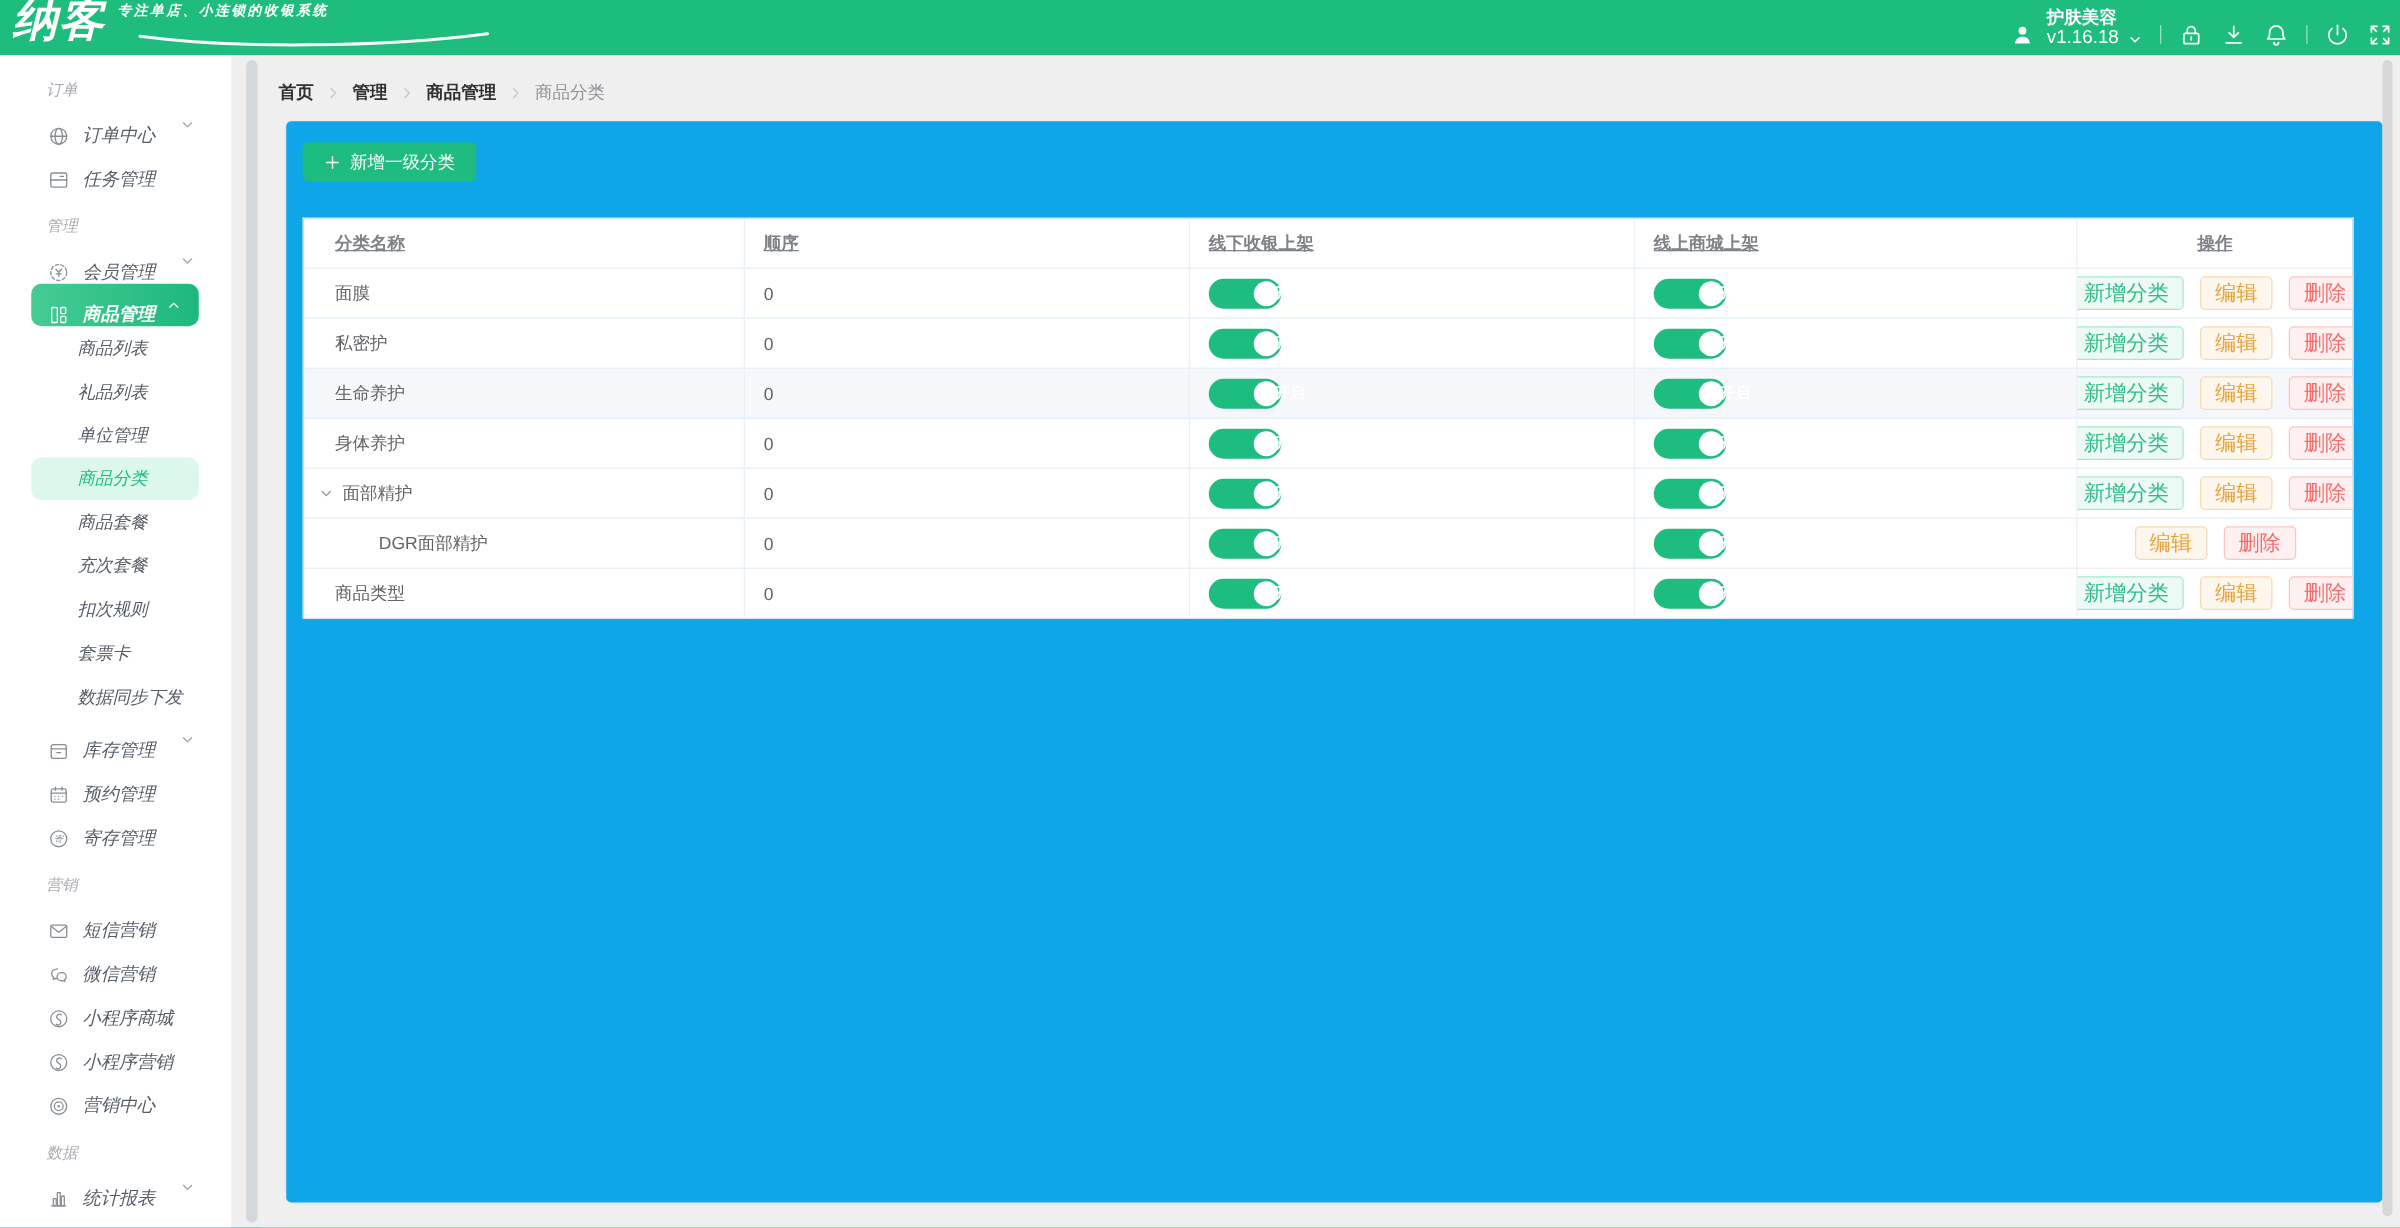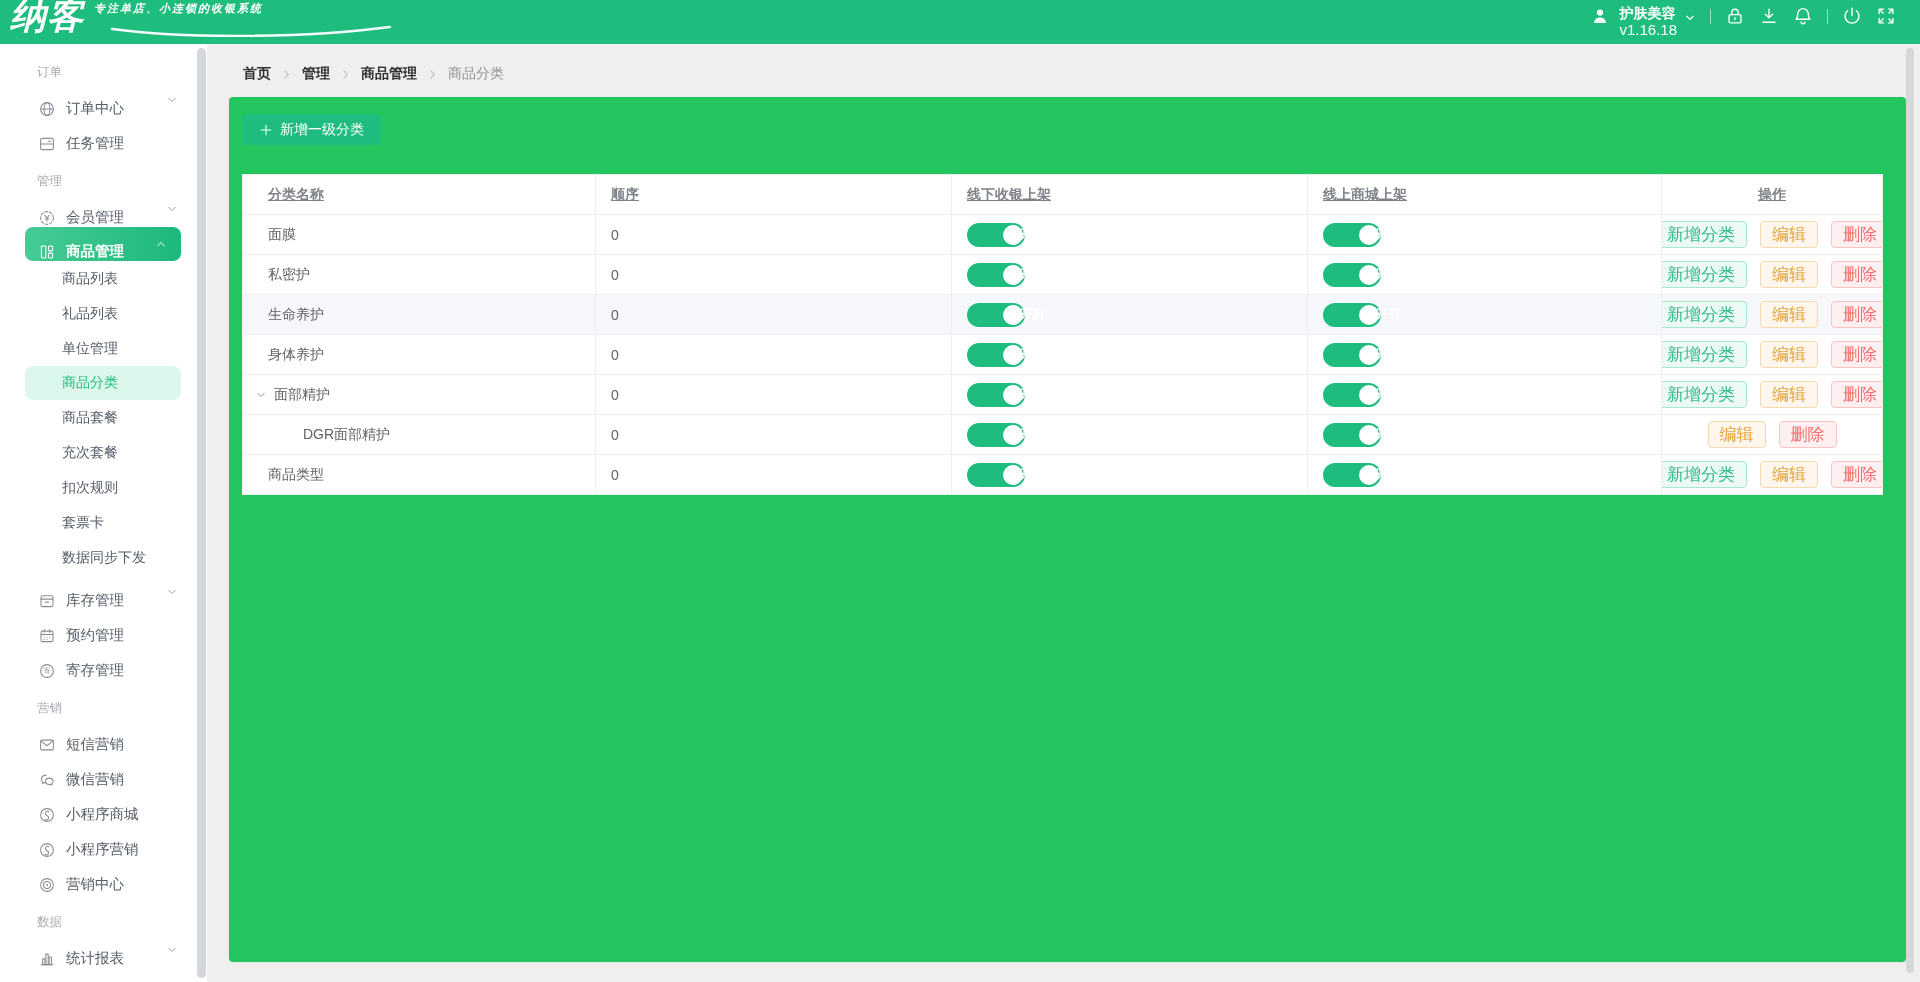--- a/index.html
+++ b/index.html
@@ -6,58 +6,58 @@
   html,body{width:1920px;height:982px;overflow:hidden;}
   body{background:#efefef;font-family:"Liberation Sans","DejaVu Sans",sans-serif;position:relative;}
   svg{display:block;}
 
   
   .header{position:absolute;top:0;left:0;width:1920px;height:44px;background:#1ebd7e;color:#fff;display:flex;align-items:center;z-index:20;}
   .logo-wrap{position:relative;height:56px;display:flex;align-items:flex-start;padding-left:10px;}
   .logo{font-size:36px;line-height:44px;font-weight:bold;font-style:italic;letter-spacing:1px;}
   .tagline{font-size:11px;font-weight:bold;font-style:italic;letter-spacing:2px;margin:7px 0 0 10px;white-space:nowrap;}
   .swoosh{position:absolute;left:106px;top:31px;}
-  .header-right{margin-left:auto;display:flex;align-items:flex-start;padding-right:23px;}
+  .header-right{margin-left:auto;display:flex;align-items:flex-end;padding-right:5px;}
   .h-icon{width:22px;height:22px;color:#fff;}
   .h-icon svg{width:100%;height:100%;fill:none;stroke:currentColor;stroke-width:1.5;stroke-linecap:round;stroke-linejoin:round;}
   .h-icon + .h-icon{margin-left:12px;}
   .avatar{width:22px;height:22px;}
   .user-block{display:flex;flex-direction:column;line-height:1.15;margin:0 6px 0 8px;cursor:pointer;}
   .user-name{font-size:14px;font-weight:bold;white-space:nowrap;}
   .user-version{font-size:15px;}
   .small-chevron{width:14px;height:14px;margin-top:6px;cursor:pointer;}
   .small-chevron svg{width:100%;height:100%;fill:none;stroke:currentColor;stroke-width:2;stroke-linecap:round;stroke-linejoin:round;}
   .h-divider{width:1px;height:15px;background:rgba(255,255,255,.55);margin:0 13px;}
 
   
-  .sidebar{position:absolute;top:44px;left:0;width:207px;bottom:0;background:#fff;z-index:10;}
+  .sidebar{position:absolute;top:44px;left:0;width:185px;bottom:0;background:#fff;z-index:10;font-style:italic;}
   .side-scroll-thumb{position:absolute;top:4px;left:197px;width:9px;height:930px;background:#d4d7db;border-radius:4.5px;}
   .side-section-label{padding:20px 0 0 37px;height:39px;font-size:12.5px;color:#a7abb2;}
   .side-item{position:relative;height:35px;display:flex;align-items:flex-end;padding-left:38px;font-size:14.5px;color:#545c66;cursor:pointer;white-space:nowrap;}
   .side-item .icon{width:18px;height:18px;margin-right:10px;color:#878d96;flex:0 0 18px;}
   .icon svg{width:100%;height:100%;fill:none;stroke:currentColor;stroke-width:1.4;stroke-linecap:round;stroke-linejoin:round;}
   .icon svg text{stroke:none;fill:currentColor;font-family:"Liberation Sans","DejaVu Sans",sans-serif;}
   .side-chevron{position:absolute;right:29px;top:11px;width:12px;height:12px;color:#9aa0a8;}
   .side-chevron svg{width:100%;height:100%;fill:none;stroke:currentColor;stroke-width:2;stroke-linecap:round;stroke-linejoin:round;}
   .side-item.active{margin:0 26px 0 25px;padding-left:13px;height:34px;border-radius:8px;
     background:linear-gradient(90deg,#46cb95,#1db87c);color:#fff;font-weight:bold;}
   .side-item.active .icon{color:#fff;}
   .side-item.active .side-chevron{color:#fff;right:14px;}
   .side-subitem{height:35px;display:flex;align-items:center;padding-left:62px;font-size:14px;color:#545c66;cursor:pointer;white-space:nowrap;}
   .side-subitem.active{margin:0 26px 0 25px;padding-left:37px;height:34px;border-radius:8px;background:#dcf7eb;color:#1fbc7f;}
 
   
   .main{position:absolute;left:207px;top:44px;right:0;bottom:0;background:#efefef;}
-  .breadcrumb{display:flex;align-items:center;height:53px;padding:6px 0 0 36px;font-size:14px;}
+  .breadcrumb{display:flex;align-items:center;height:53px;padding:6px 0 0 16px;font-size:14px;}
   .bc-item{color:#303133;font-weight:bold;cursor:pointer;}
   .bc-item.current{color:#909399;font-weight:normal;cursor:default;}
   .bc-sep{width:13px;height:13px;margin:1px 9px 0 9px;color:#c0c4cc;}
   .bc-sep svg{width:100%;height:100%;fill:none;stroke:currentColor;stroke-width:2;stroke-linecap:round;stroke-linejoin:round;}
 
-  .card{margin:0 14px 0 22px;height:865px;background:#22c55e;border-radius:4px;padding:17px 15px 0 13px;box-shadow:0 1px 4px rgba(0,0,0,.04);}
+  .card{margin:0 14px 0 22px;height:865px;background:#0ea5e9;border-radius:4px;padding:17px 15px 0 13px;box-shadow:0 1px 4px rgba(0,0,0,.04);}
   .add-btn{display:inline-flex;align-items:center;height:31px;padding:0 17px;background:#1fbc7f;border:none;border-radius:4px;color:#fff;font-size:14px;cursor:pointer;font-family:inherit;}
   .plus-icon{width:14px;height:14px;margin-right:7px;}
   .plus-icon svg{width:100%;height:100%;fill:none;stroke:currentColor;stroke-width:1.8;stroke-linecap:round;}
 
   .table{margin-top:29px;width:1641px;border:1px solid #ebeef5;border-bottom:none;}
   .t-row{display:grid;grid-template-columns:353px 356px 356px 354px 1fr;height:40px;border-bottom:1px solid #ebeef5;background:#fff;}
   .t-row.hl{background:#f5f7fa;}
   .t-cell{display:flex;align-items:center;padding-left:15px;font-size:14px;color:#606266;border-right:1px solid #ebeef5;overflow:hidden;white-space:nowrap;}
   .t-cell.first{padding-left:25px;}
   .t-cell.last{border-right:none;padding-left:0;justify-content:center;}

